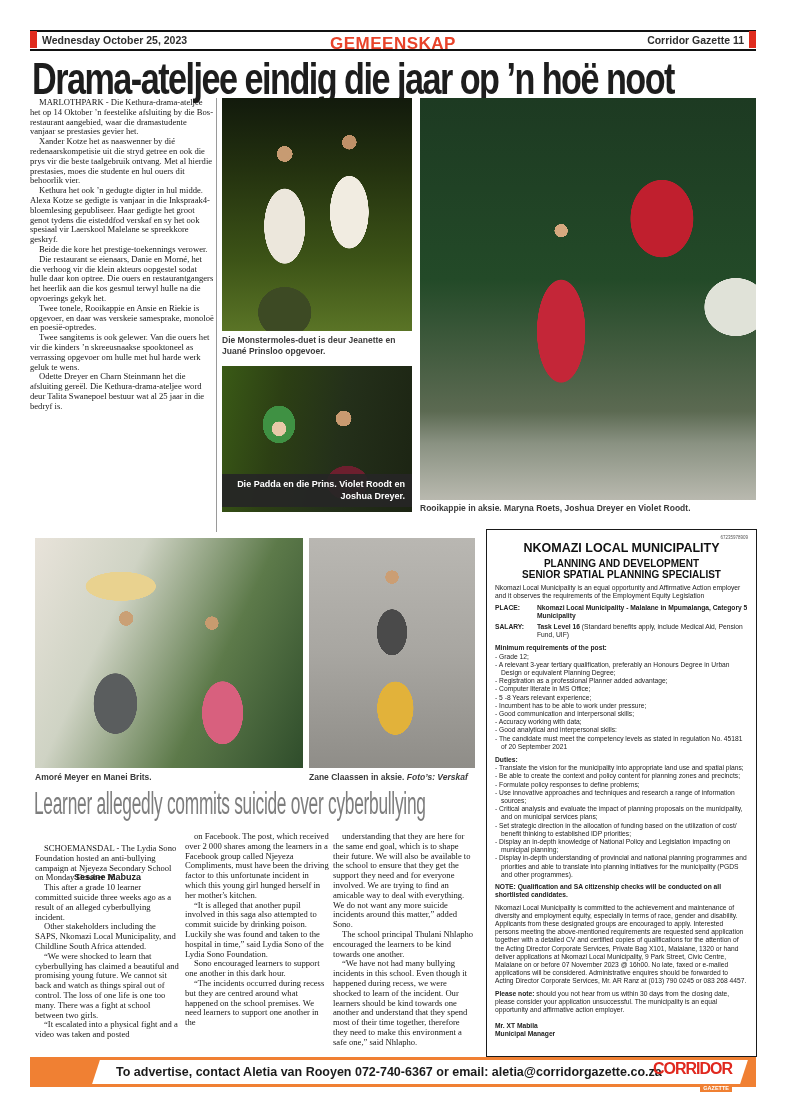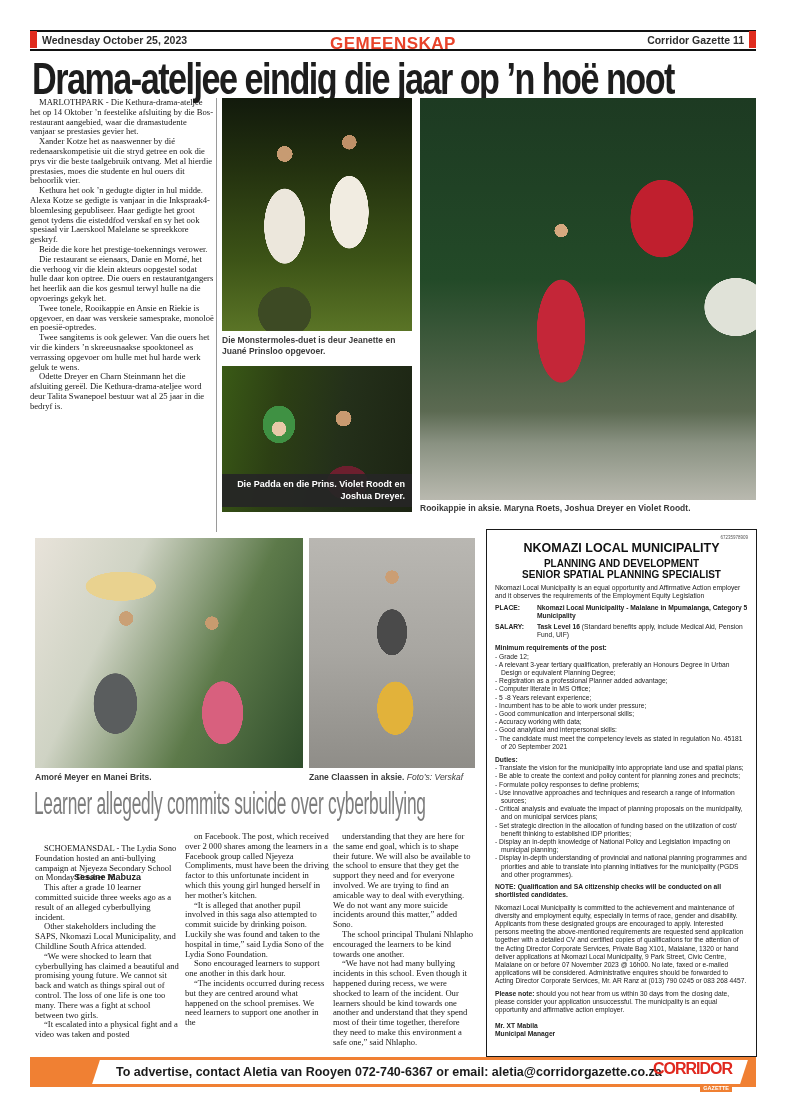--- a/index.html
+++ b/index.html
@@ -71,21 +71,21 @@
       radial-gradient(circle 12px at 50% 17%, #cb9e74 55%, transparent 56%),
       radial-gradient(ellipse 25px 38px at 50% 41%, #4a4a4a 60%, transparent 61%),
       radial-gradient(ellipse 30px 44px at 52% 74%, #e2b23a 60%, transparent 61%),
       linear-gradient(180deg, #b9b7b2 0%, #a8a6a1 50%, #8f8d88 100%);
   }
   .caption { position:absolute; font-size:8.5px; line-height:11px; font-weight:600; color:#3c3c3c; }
   .cap-duet       { left:222px; top:335px; width:190px; }
   .cap-rooikappie { left:420px; top:503px; width:336px; }
   .cap-amore      { left:35px;  top:772px; width:268px; }
   .cap-zane       { left:309px; top:772px; width:170px; }
-  .cap-credit { font-style:italic; font-weight:400; }
+  .cap-credit { font-style:italic; font-weight:700; }
   .overlay-cap {
     position:absolute; left:0; right:0; bottom:5px; background:rgba(38,38,38,.93);
     color:#fff; font-size:9px; line-height:11.5px; font-weight:700; padding:5px 7px;
   }
   
   .h2 {
     position:absolute; left:34px; top:786px; white-space:nowrap;
     font-size:31px; font-weight:400; letter-spacing:-.5px; color:#7d7d7d;
     transform:scaleX(.56); transform-origin:0 0;
   }

